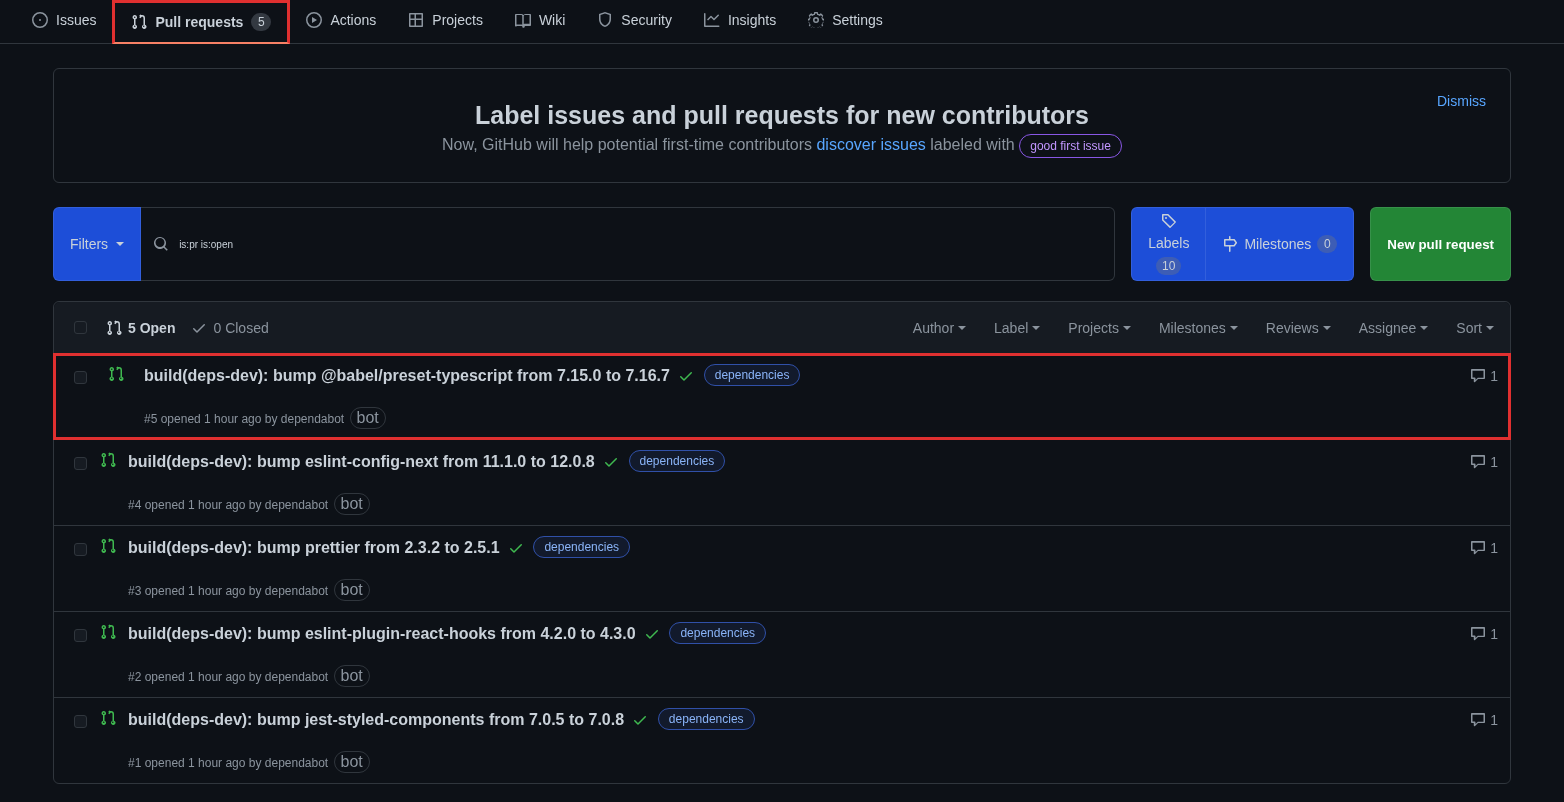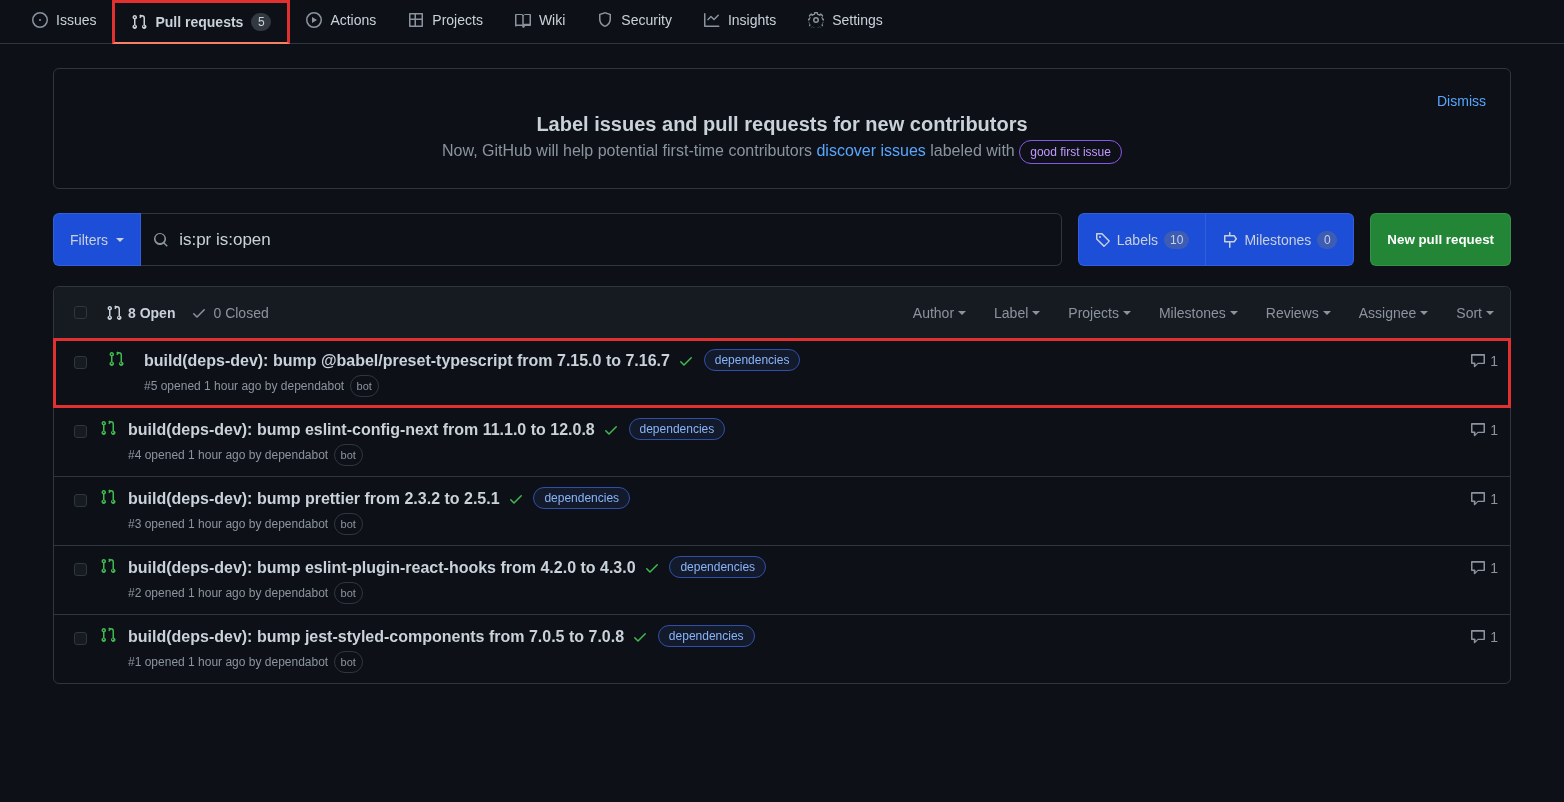--- a/index.html
+++ b/index.html
@@ -63,21 +63,21 @@
 
   
   .banner {
     border: 1px solid var(--border);
     border-radius: 6px;
     padding: 32px 24px 24px;
     text-align: center;
     position: relative;
     margin-bottom: 24px;
   }
-  .banner h3 { margin: 12px 0 4px; font-size: 20px; font-weight: 600; color: var(--text); }
+  .banner h3 { margin: 0 0 4px; font-size: 25px; font-weight: 600; color: var(--text); }
   .banner p { margin: 0; color: var(--text-muted); font-size: 16px; }
   .banner .dismiss { position: absolute; right: 24px; top: 24px; color: var(--link); cursor: pointer; font-size: 14px;}
   .label-gfi {
     display: inline-block;
     border: 1px solid #8957e5;
     color: #c297ff;
     border-radius: 2em;
     font-size: 12px;
     padding: 0 10px;
     line-height: 22px;
@@ -108,26 +108,26 @@
     border-left: none;
     border-radius: 0 6px 6px 0;
     display: flex;
     align-items: center;
     padding: 0 12px;
     color: var(--text-muted);
     gap: 8px;
   }
   .search-box input {
     flex: 1; background: transparent; border: none; outline: none;
-    color: var(--text); font-size: 17px;
+    color: var(--text); font-size: 10px;
   }
   .search-box input::placeholder { color: var(--text-muted); }
 
   .btn-group { display: flex; }
-  .btn-group .btn:first-child { border-radius: 6px 0 0 6px; }
+  .btn-group .btn:first-child { border-radius: 6px 0 0 6px; flex-direction: column; }
   .btn-group .btn:last-child { border-radius: 0 6px 6px 0; border-left: none; }
 
   .btn-primary {
     background: var(--btn-green);
     border: 1px solid rgba(240,246,252,0.1);
     color: #fff;
     font-weight: 600;
     padding: 18px 16px;
     border-radius: 6px;
     cursor: pointer;
@@ -186,25 +186,26 @@
     font-weight: 500;
     padding: 0 10px;
     line-height: 20px;
     margin-left: 6px;
     vertical-align: 2px;
   }
   .bot {
     display: inline-block;
     border: 1px solid var(--border);
     border-radius: 2em;
-    font-size: 11px;
+    font-size: 16px;
     padding: 2px 6px;
     line-height: 16px;
     color: var(--text-muted);
     margin-left: 2px;
+    margin-top: 17px;
   }
   .check-ok { color: var(--green); margin-left: 4px; vertical-align: 1px; }
   .hl-row { outline: 3px solid var(--highlight); outline-offset: -2px; gap: 8px; }
   .comments { display:inline-flex; align-items:center; gap:4px; color: var(--text-muted);}
 
   .oct { display: inline-block; vertical-align: text-bottom; }
   .caret::after { content: ""; display:inline-block; border: 4px solid transparent; border-top-color: currentColor; margin-left:2px; transform: translateY(2px); }
 </style>
 </head>
 <body>
@@ -349,21 +350,21 @@
   </div>
 
   <div class="box">
     <div class="box-header">
       <input type="checkbox" class="checkbox" style="">
       <div class="states">
         <span class="state-link state-open">
           <svg class="oct" width="16" height="16">
               <use href="#i-pr"></use>
             </svg>
-          <span>8 Open</span>
+          <span>5 Open</span>
         </span>
         <span class="state-link state-closed">
           <svg class="oct" width="16" height="16">
               <use href="#i-check"></use>
             </svg>
           <span>0 Closed</span>
         </span>
       </div>
       <div class="toolbar" id="toolbar">
           <span class="tb-item caret">Author </span>

